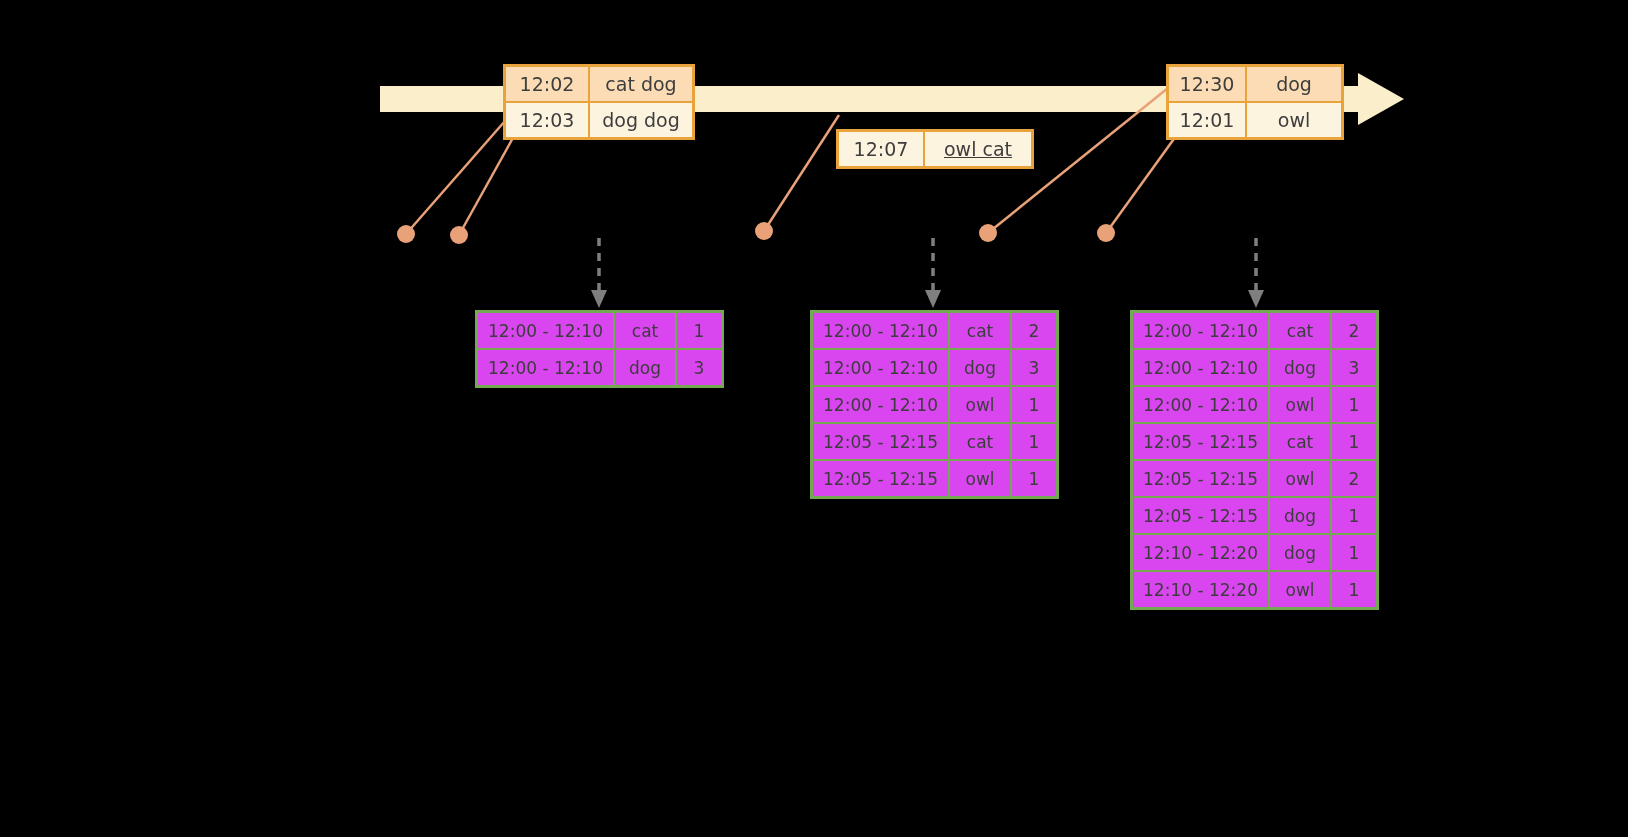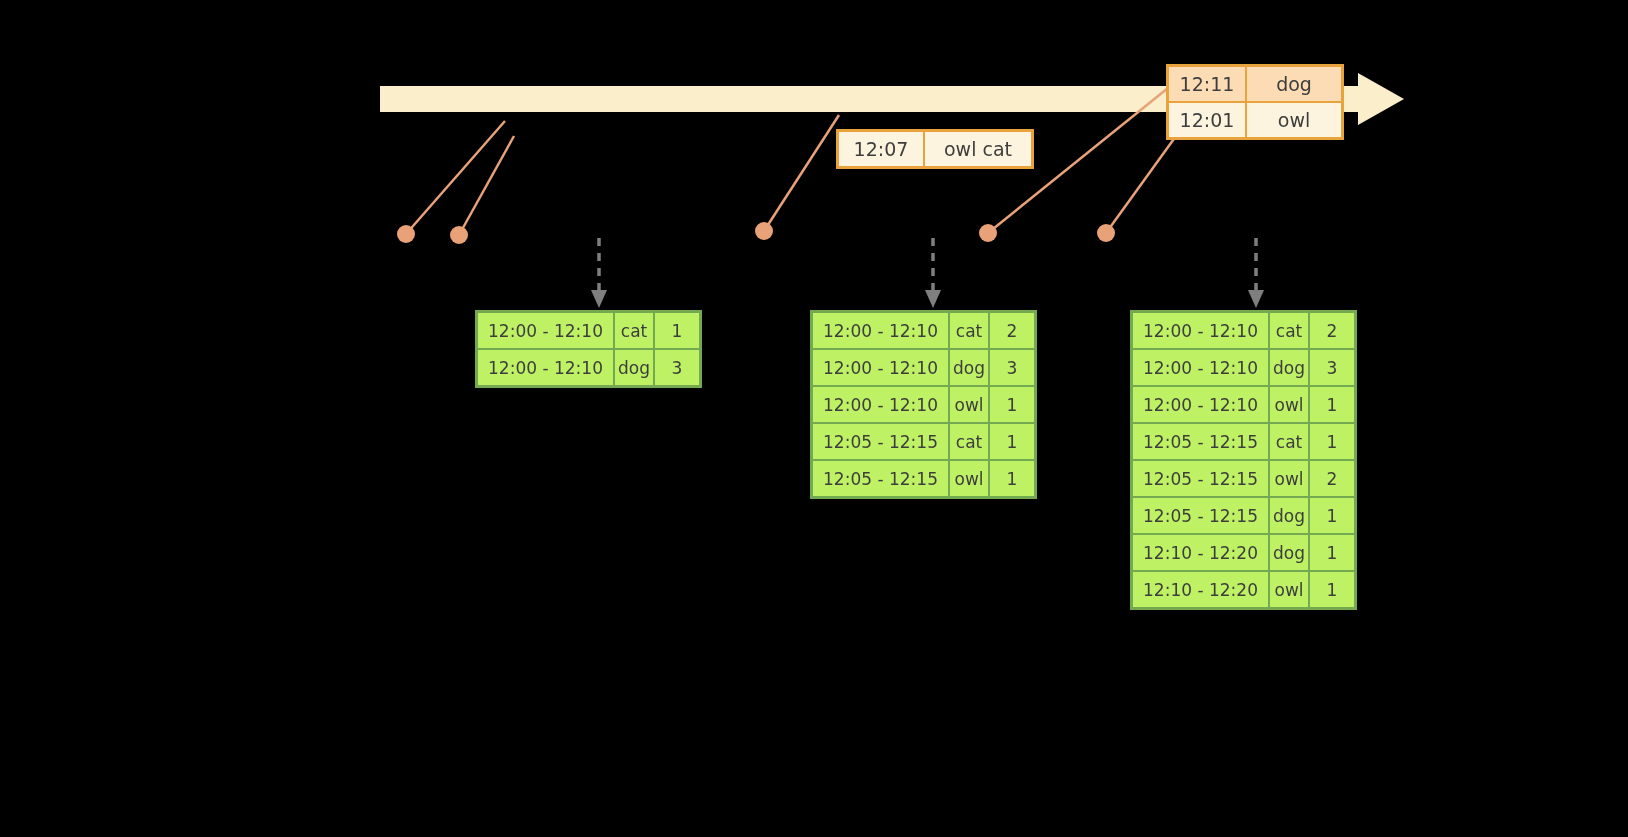--- a/index.html
+++ b/index.html
@@ -19,35 +19,35 @@
     height: 36px; font-size: 19px; color: #3D3D3D;
     border: 1px solid #E8A33D;
   }
   .row-peach .ecell { background: #FBDCB4; }
   .row-cream .ecell { background: #FDF4DF; }
   #event-table-1 { left: 503px; top: 64px; }
   #event-table-1 .etime  { width: 84px; }
   #event-table-1 .ewords { width: 104px; }
   #event-table-2 { left: 836px; top: 81px; margin-top: 48px; }
   #event-table-2 .etime  { width: 86px; }
-  #event-table-2 .ewords { width: 108px; }
+  #event-table-2 .ewords { width: 108px; text-decoration: underline; }
   #event-table-3 { left: 1166px; top: 64px; }
   #event-table-3 .etime  { width: 78px; }
   #event-table-3 .ewords { width: 96px; }
 
   
   .result-table { position: absolute; border: 2px solid #73A950; }
   .grow { display: flex; }
   .gcell {
     display: flex; align-items: center; justify-content: center;
     height: 37px; font-size: 17px; color: #3D3D3D;
-    background: #bef264; border: 1px solid #73A950;
+    background: #d946ef; border: 1px solid #73A950;
   }
   .gwin   { width: 137px; }
-  .gword  { width: 40px; }
+  .gword  { width: 62px; }
   .gcount { width: 46px; }
   #result-table-1 { left: 475px;  top: 310px; }
   #result-table-2 { left: 810px;  top: 310px; }
   #result-table-3 { left: 1130px; top: 310px; }
 </style>
 </head>
 <body>
 
 <div id="stage">
 
@@ -69,31 +69,41 @@
     <circle cx="1106" cy="233" r="9" fill="#E9A178"></circle>
 
     <line x1="599" y1="238" x2="599" y2="292" stroke="#7F7F7F" stroke-width="3.5" stroke-dasharray="8 7"></line>
     <polygon points="591,290 607,290 599,308" fill="#7F7F7F"></polygon>
     <line x1="933" y1="238" x2="933" y2="292" stroke="#7F7F7F" stroke-width="3.5" stroke-dasharray="8 7"></line>
     <polygon points="925,290 941,290 933,308" fill="#7F7F7F"></polygon>
     <line x1="1256" y1="238" x2="1256" y2="292" stroke="#7F7F7F" stroke-width="3.5" stroke-dasharray="8 7"></line>
     <polygon points="1248,290 1264,290 1256,308" fill="#7F7F7F"></polygon>
   </svg>
 
+  <div class="event-table" id="event-table-1">
+    <div class="erow row-peach">
+      <div class="ecell etime">12:02</div>
+      <div class="ecell ewords">cat dog</div>
+    </div>
+    <div class="erow row-cream">
+      <div class="ecell etime">12:03</div>
+      <div class="ecell ewords">dog dog</div>
+    </div>
+  </div>
 
   <div class="event-table" id="event-table-2">
     <div class="erow row-cream">
       <div class="ecell etime">12:07</div>
       <div class="ecell ewords">owl cat</div>
     </div>
   </div>
 
   <div class="event-table" id="event-table-3">
     <div class="erow row-peach">
-      <div class="ecell etime">12:11</div>
+      <div class="ecell etime">12:30</div>
       <div class="ecell ewords">dog</div>
     </div>
     <div class="erow row-cream">
       <div class="ecell etime">12:01</div>
       <div class="ecell ewords">owl</div>
     </div>
   </div>
 
   <div class="result-table" id="result-table-1">
     <div class="grow">

